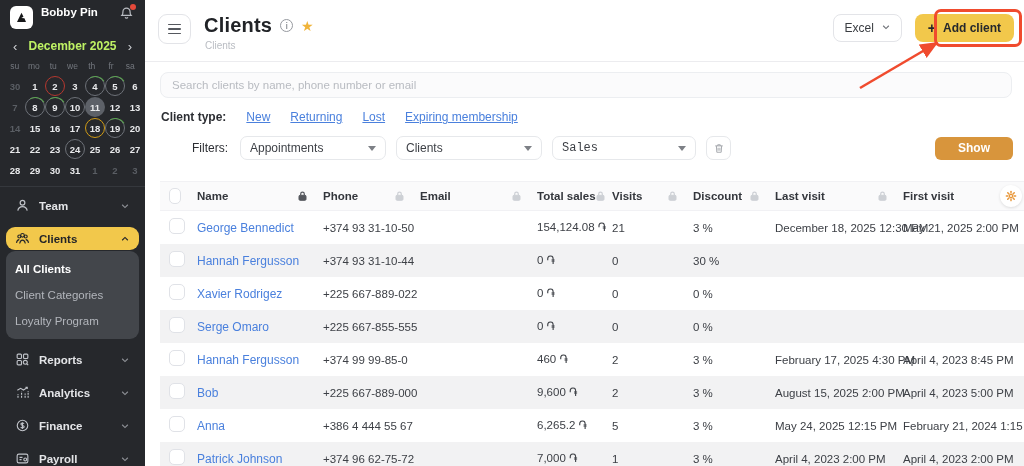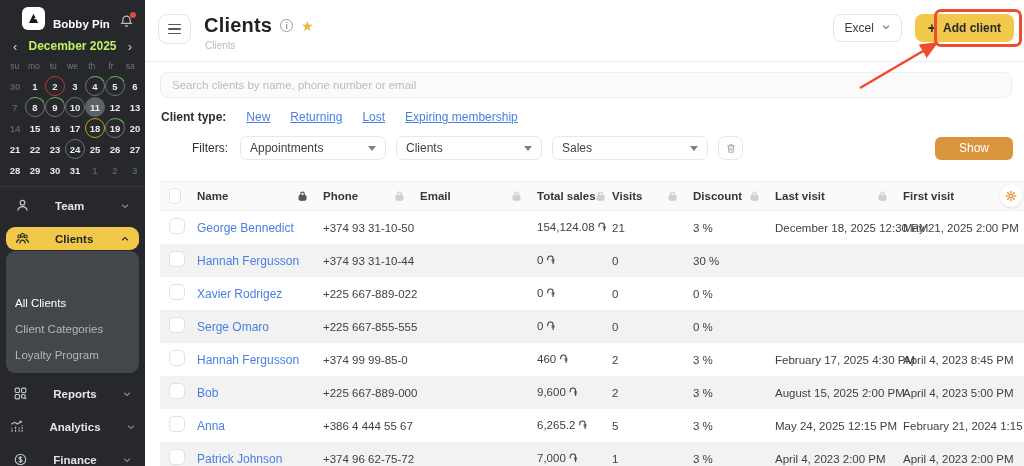--- a/index.html
+++ b/index.html
@@ -3,21 +3,21 @@
 <meta charset="utf-8">
 <style>
   * { margin:0; padding:0; box-sizing:border-box; }
   html,body { width:1024px; height:466px; }
   body { font-family:"Liberation Sans","DejaVu Sans",sans-serif; background:#fff; overflow:hidden; }
   .app { position:relative; width:1024px; height:466px; overflow:hidden; }
 
   
   .sidebar { position:absolute; left:0; top:0; width:145px; height:466px;
              background:var(--sidebar-bg,#26282c); color:#e9eaec; overflow:hidden; }
-  .brand { display:flex; align-items:flex-end; gap:8px; padding:6px 10px 2px 10px; height:32px;margin-left:12px; }
+  .brand { display:flex; align-items:flex-start; gap:8px; padding:6px 10px 2px 10px; height:32px; }
   .logo-box { width:23px; height:23px; background:#fff; border-radius:6px; display:flex; align-items:center; justify-content:center; flex:0 0 auto; }
   .brand-name { font-size:11.5px; font-weight:bold; color:#fff; }
   .bell-wrap { margin-left:auto; position:relative; width:16px; height:16px; }
   .bell-wrap svg { stroke:#b9bcc2; }
   .bell-dot { position:absolute; right:-1px; top:-2px; width:6px; height:6px; border-radius:50%; background:var(--notification-red,#e5493a); }
 
   .calendar { padding:2px 5px 6px 5px; }
   .cal-head { display:flex; align-items:center; justify-content:space-between; padding:0 6px; height:24px; }
   .cal-month { font-size:12px; font-weight:bold; color:#bef264; }
   .cal-chev { color:#cfd1d5; font-size:13px; cursor:pointer; line-height:1; padding:0 2px; }
@@ -28,31 +28,31 @@
          font-size:9.5px; font-weight:bold; color:#e9eaec; position:relative; }
   .day.muted { color:#5a5e64; }
   .day.ring-gray { border:1.5px solid #6d7178; }
   .day.ring-red { border:1.5px solid var(--cal-red,#b5382f); }
   .day.ring-yellow { border:1.5px solid var(--cal-yellow,#cf9b16);text-align:center; }
   .day.today { background:#5d6168; }
   .day.arc::after { content:""; position:absolute; inset:-1.5px; border-radius:50%;
                     border:1.5px solid transparent; border-top-color:var(--cal-green,#57a64a); transform:rotate(14deg); }
 
   .nav { border-top:1px solid #35383d; padding:7px 0 0 0; }
-  .nav-item { height:23px; display:flex; align-items:center; gap:25px; padding:0 9px; margin:0 6px 10px 6px;
-              font-size:11.5px; font-weight:bold; color:#e4e5e8; border-radius:9px; cursor:pointer;justify-content:center; }
+  .nav-item { height:23px; display:flex; align-items:center; gap:9px; padding:0 9px; margin:0 6px 10px 6px;
+              font-size:11.5px; font-weight:bold; color:#e4e5e8; border-radius:9px; cursor:pointer; }
   .nav-item svg { stroke:#c0c3c9; flex:0 0 auto; }
   .nav-item .chev { margin-left:auto; display:flex; }
   .nav-item .chev svg { stroke:#8e9197; width:10px; height:10px; }
   .nav-item.active { background:var(--active-yellow,#f2c84b); color:#232428; margin-bottom:1px; }
   .nav-item.active svg { stroke:#232428; }
   .nav-item.active .chev svg { transform:rotate(180deg); stroke:#232428; }
   .submenu { background:var(--sidebar-panel,#43464b); margin:0 6px 9px 6px; border-radius:9px; padding:5px 0; }
   .sub-item { padding:7px 9px; font-size:11.5px; color:#b3b6bc; cursor:pointer; }
-  .sub-item.active { color:#fff; font-weight:normal;margin-top:34px; }
+  .sub-item.active { color:#fff; font-weight:bold; }
 
   
   .main { position:absolute; left:145px; top:0; width:879px; height:466px; background:#fff; }
   .hdr { position:relative; height:62px; border-bottom:1px solid #ececef; display:flex; padding:14px 10px 0 13px; }
   .burger { width:33px; height:30px; border:1px solid #e3e4e8; border-radius:9px; background:#fff;
             display:flex; flex-direction:column; gap:3px; align-items:center; justify-content:center; cursor:pointer; }
   .burger i { display:block; width:13px; height:1.6px; background:#55585e; border-radius:1px; }
   .title-wrap { margin-left:13px; }
   .title-row { display:flex; align-items:center; gap:8px; }
   .page-title { font-size:20px; font-weight:bold; color:#212327; letter-spacing:.2px; }
@@ -83,21 +83,21 @@
   .filters-row { display:flex; align-items:center; padding:12px 11px 0 16px; font-size:12px; }
   .filters-label { color:#2c2e33; margin-right:12px;margin-left:31px; }
   .dropdown { height:24px; border:1px solid #e6e8eb; border-radius:7px; background:#fff; color:#3c3f45;
               display:flex; align-items:center; justify-content:space-between; padding:0 9px; margin-right:10px; cursor:pointer; }
   .dropdown:nth-of-type(1) { width:146px; }
   .dd-caret { width:0; height:0; border-left:4px solid transparent; border-right:4px solid transparent; border-top:5px solid #7d8086; }
   .trash-btn { width:25px; height:24px; border:1px solid #e6e8eb; border-radius:7px; background:#fff;
                display:flex; align-items:center; justify-content:center; cursor:pointer; }
   .trash-btn svg { stroke:#9ea1a7; }
   .btn-show { margin-left:auto; width:78px; height:23px; background:var(--show-orange,#d8953c); color:#fff;
-              font-weight:normal; font-size:12px; border-radius:6px; display:flex; align-items:center; justify-content:center; cursor:pointer; }
+              font-weight:bold; font-size:12px; border-radius:6px; display:flex; align-items:center; justify-content:center; cursor:pointer; }
 
   
   .table { margin:21px 0 0 15px; width:864px; }
   .t-grid { display:grid; grid-template-columns:37px 126px 97px 117px 75px 81px 82px 128px 97px 24px; align-items:center; }
   .t-head { height:30px; background:#fafafb; border-top:1px solid #f1f1f4; border-bottom:1px solid #f1f1f4; }
   .th { display:flex; align-items:center; justify-content:space-between; padding-right:16px;
         font-size:11.5px; font-weight:bold; color:#33363c; white-space:nowrap; }
   .lock { display:flex; }
   .lock.dark svg  { fill:#54575d; stroke:#54575d; }
   .lock.light svg { fill:#cdd0d5; stroke:#cdd0d5; }
@@ -322,21 +322,21 @@
       <span class="filters-label">Filters:</span>
       <span id="filter-dropdowns" style="display:flex;">
           <div class="dropdown" style="width: 146px;">
             <span>Appointments</span>
             <span class="dd-caret"></span>
           </div>
           <div class="dropdown" style="width: 146px;">
             <span>Clients</span>
             <span class="dd-caret"></span>
           </div>
-          <div class="dropdown" style="width: 156px;">
+          <div class="dropdown" style="width: 144px; font-family: Liberation Mono, monospace;">
             <span>Sales</span>
             <span class="dd-caret"></span>
           </div>
         </span>
       <span class="trash-btn">
         <svg width="12" height="13" viewBox="0 0 16 16" fill="none" stroke-width="1.2">
             <path d="M3 4.5h10M6.3 4.5V3h3.4v1.5M4.5 4.5l.6 8.5h5.8l.6-8.5M6.8 7v4M9.2 7v4"></path>
           </svg>
       </span>
       <span class="btn-show">Show</span>

